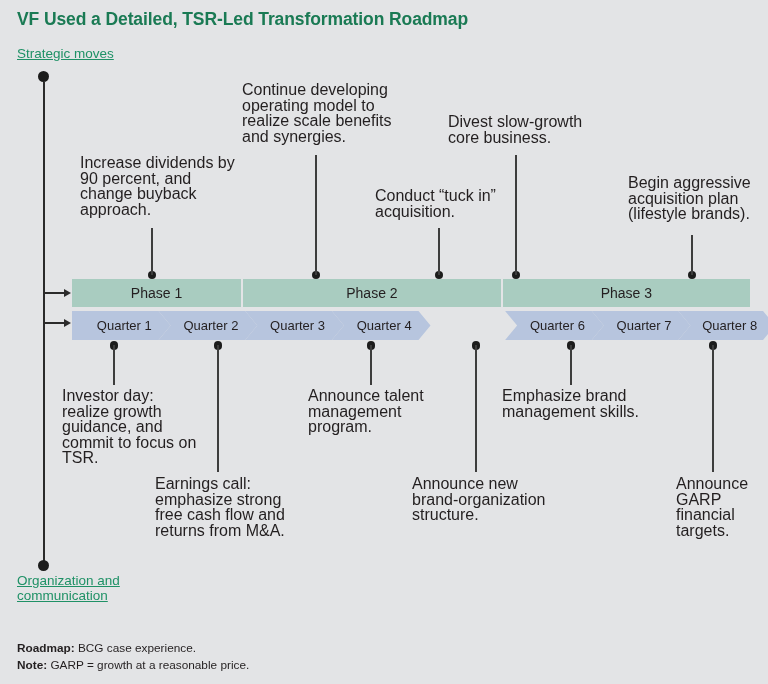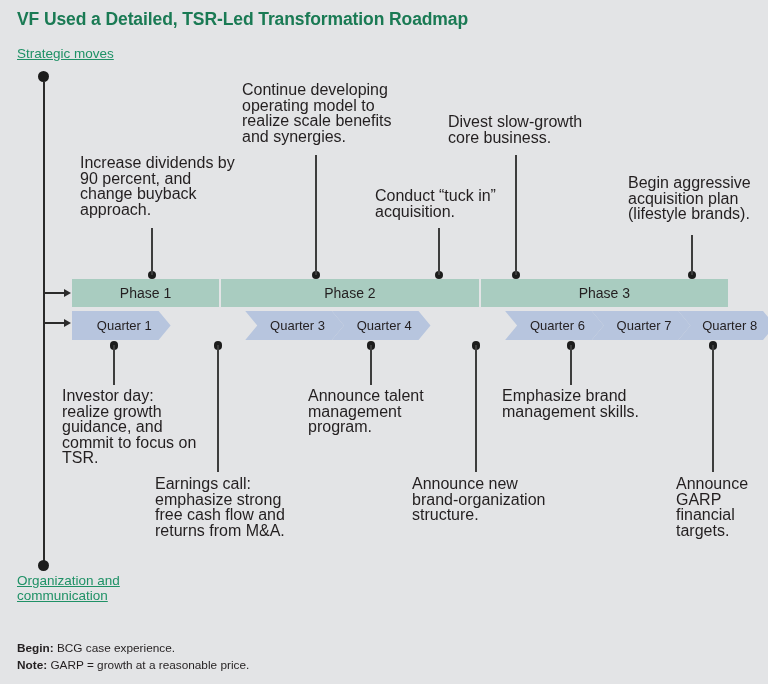--- a/index.html
+++ b/index.html
@@ -125,34 +125,37 @@
 
   <div class="spine-dot" id="spine-dot-top"></div>
   <div class="spine"></div>
   <div class="spine-dot" id="spine-dot-bottom"></div>
   <div class="spine-arm" id="arm-phase"></div>
   <div class="arm-head" id="arm-head-phase"></div>
   <div class="spine-arm" id="arm-quarter"></div>
   <div class="arm-head" id="arm-head-quarter"></div>
 
   <div id="phase-bar">
-      <div class="phase" style="width: 147px;">
+      <div class="phase" style="width: 169px;">
         <span>Phase 1</span>
       </div>
       <div class="phase" style="width: 257.875px;">
         <span>Phase 2</span>
       </div>
       <div class="phase" style="width: 247px;">
         <span>Phase 3</span>
       </div>
     </div>
 
   <div id="quarter-bar">
       <div class="quarter first" style="left: 0px; width: 98.625px;">
         <span>Quarter 1</span>
+      </div>
+      <div class="quarter" style="left: 86.625px; width: 98.625px;">
+        <span>Quarter 2</span>
       </div>
       <div class="quarter" style="left: 173.25px; width: 98.625px;">
         <span>Quarter 3</span>
       </div>
       <div class="quarter" style="left: 259.875px; width: 98.625px;">
         <span>Quarter 4</span>
       </div>
       <div class="quarter" style="left: 433.125px; width: 98.625px;">
         <span>Quarter 6</span>
       </div>
@@ -195,21 +198,21 @@
       <div class="callout" style="left: 502px; top: 388px; width: 160px;">Emphasize brand management skills.</div>
       <div class="leader-dot" style="left: 566.75px; top: 341px;"></div>
       <div class="leader" style="left: 570.25px; top: 345px; height: 40px;"></div>
       <div class="callout" style="left: 676px; top: 476px; width: 90px;">Announce GARP financial targets.</div>
       <div class="leader-dot" style="left: 708.75px; top: 341px;"></div>
       <div class="leader" style="left: 712.25px; top: 345px; height: 127px;"></div>
     </div>
 
   <div id="footer">
     <div>
-      <b>Begin:</b>
+      <b>Roadmap:</b>
       <span>BCG case experience.</span>
     </div>
     <div>
       <b>Note:</b>
       <span>GARP = growth at a reasonable price.</span>
     </div>
   </div>
 
 </div>
 

